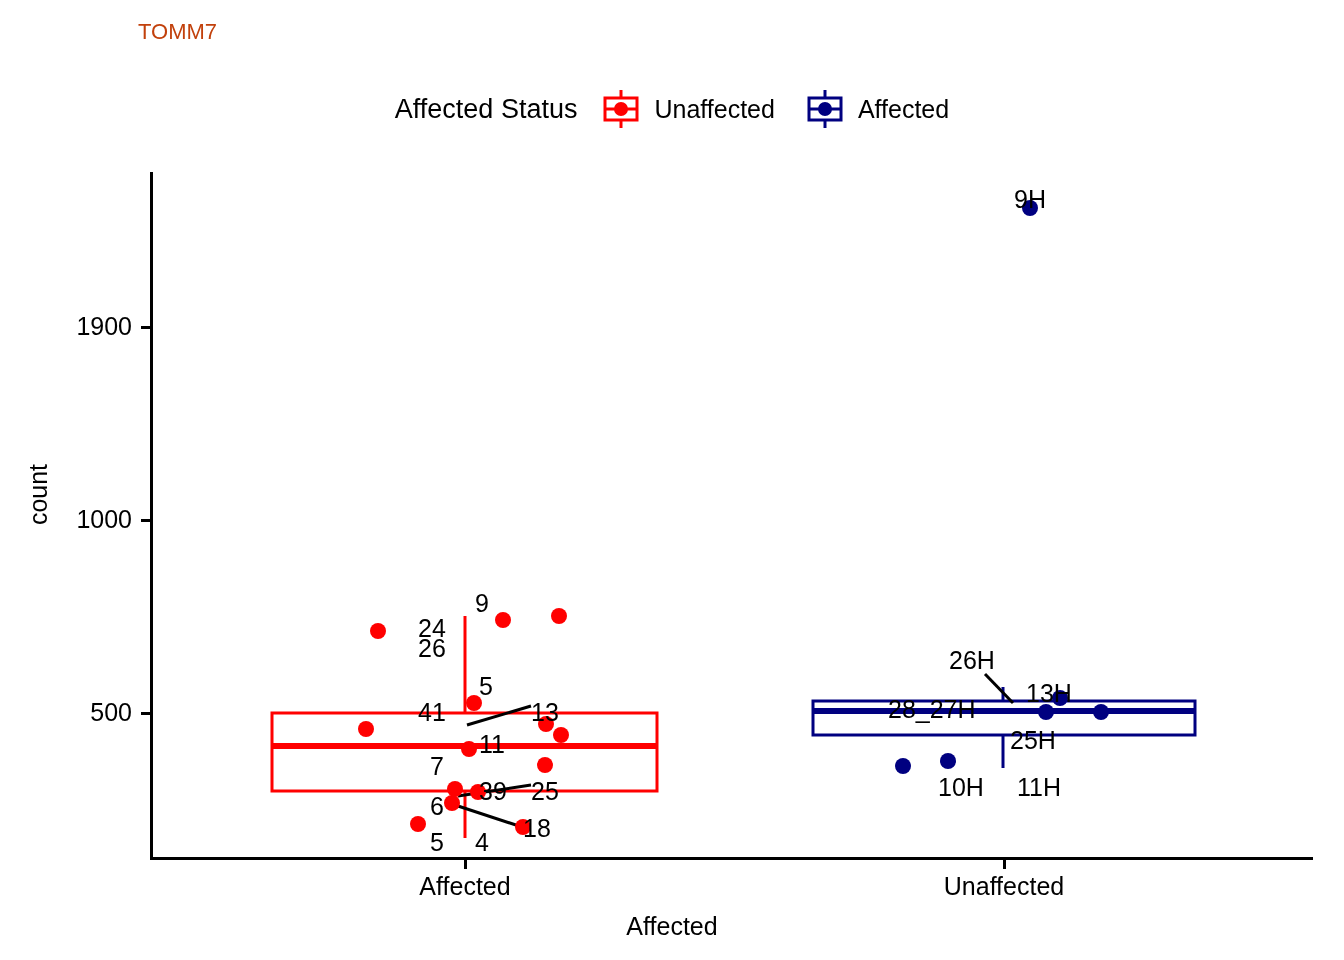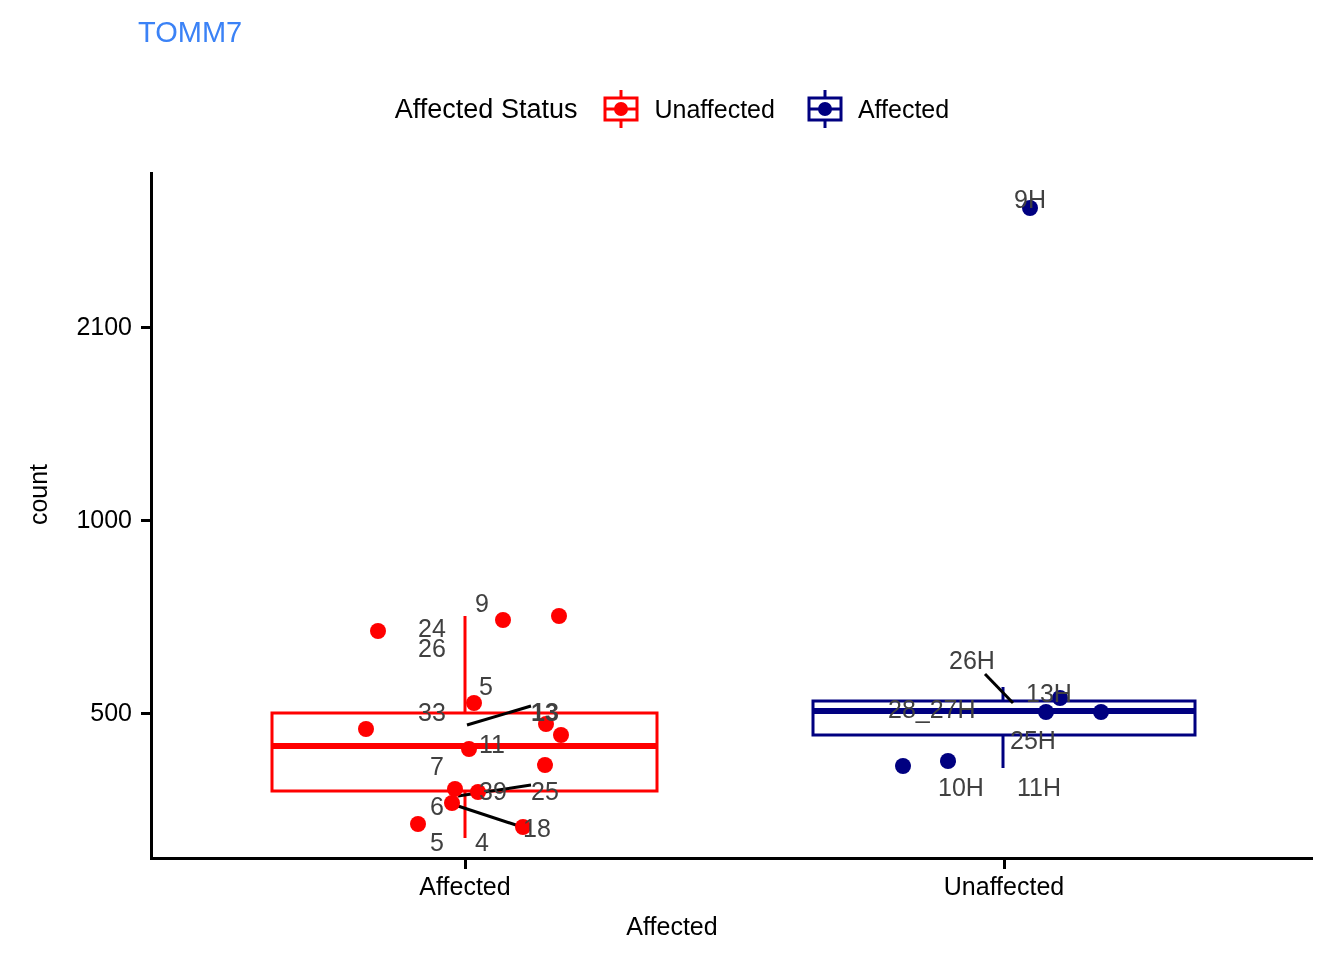--- a/index.html
+++ b/index.html
@@ -18,23 +18,23 @@
     position: relative;
     width: 1344px;
     height: 960px;
   }
   .abs { position: absolute; }
 
   
   #chart-title {
     left: 138px;
     top: 13px;
-    font-size: 29px;
+    font-size: 22px;
     line-height: 38px;
-    color: #3b82f6;
+    color: #c2410c;
     white-space: nowrap;
   }
 
   
   #legend {
     left: 0px;
     top: 88px;
     width: 1344px;
     display: flex;
     justify-content: center;
@@ -121,21 +121,21 @@
     text-align: center;
     font-size: 25px;
     line-height: 29px;
   }
 
   
   .pt-label {
     font-size: 25px;
     line-height: 28px;
     white-space: nowrap;
-    color: #404040;
+    color: #000000;
   }
 </style>
 </head>
 <body>
 
 <div id="plot-root">
 
   <div class="abs" id="chart-title">TOMM7</div>
 
   <div class="abs" id="legend">
@@ -169,21 +169,21 @@
   </div>
 
   <div class="abs axis-line" id="y-axis-line"></div>
   <div class="abs axis-line" id="x-axis-line"></div>
 
   <div class="abs y-tick" style="top:712px"></div>
   <div class="abs y-tick" style="top:519px"></div>
   <div class="abs y-tick" style="top:326px"></div>
   <div class="abs y-tick-label" style="top:698px">500</div>
   <div class="abs y-tick-label" style="top:505px">1000</div>
-  <div class="abs y-tick-label" style="top:312px">2100</div>
+  <div class="abs y-tick-label" style="top:312px">1900</div>
 
   <div class="abs x-tick" style="left:464px"></div>
   <div class="abs x-tick" style="left:1003px"></div>
   <div class="abs x-tick-label" style="left:315px">Affected</div>
   <div class="abs x-tick-label" style="left:854px">Unaffected</div>
 
   <div class="abs" id="y-axis-title">count</div>
   <div class="abs" id="x-axis-title">Affected</div>
 
   <svg class="abs" id="plot-svg" style="left:0;top:0" width="1344" height="960">
@@ -219,22 +219,22 @@
       <circle cx="1101" cy="712" r="8" fill="#000080"></circle>
       <circle cx="903" cy="766" r="8" fill="#000080"></circle>
       <circle cx="948" cy="761" r="8" fill="#000080"></circle>
     </svg>
 
   <div class="abs" id="labels-layer" style="left:0;top:0;width:1344px;height:960px">
       <div class="abs pt-label" style="left: 418px; top: 589px; margin-top: 25px;">24</div>
       <div class="abs pt-label" style="left: 475px; top: 589px;">9</div>
       <div class="abs pt-label" style="left: 418px; top: 634px;">26</div>
       <div class="abs pt-label" style="left: 479px; top: 672px;">5</div>
-      <div class="abs pt-label" style="left: 418px; top: 698px;">33</div>
-      <div class="abs pt-label" style="left: 531px; top: 698px; font-weight: bold;">13</div>
+      <div class="abs pt-label" style="left: 418px; top: 698px;">41</div>
+      <div class="abs pt-label" style="left: 531px; top: 698px;">13</div>
       <div class="abs pt-label" style="left: 479px; top: 706px; margin-top: 24px;">11</div>
       <div class="abs pt-label" style="left: 430px; top: 752px;">7</div>
       <div class="abs pt-label" style="left: 479px; top: 777px;">39</div>
       <div class="abs pt-label" style="left: 531px; top: 777px;">25</div>
       <div class="abs pt-label" style="left: 430px; top: 792px;">6</div>
       <div class="abs pt-label" style="left: 523px; top: 814px; text-align: right;">18</div>
       <div class="abs pt-label" style="left: 430px; top: 828px;">5</div>
       <div class="abs pt-label" style="left: 475px; top: 828px;">4</div>
       <div class="abs pt-label" style="left: 1014px; top: 185px;">9H</div>
       <div class="abs pt-label" style="left: 949px; top: 646px;">26H</div>

